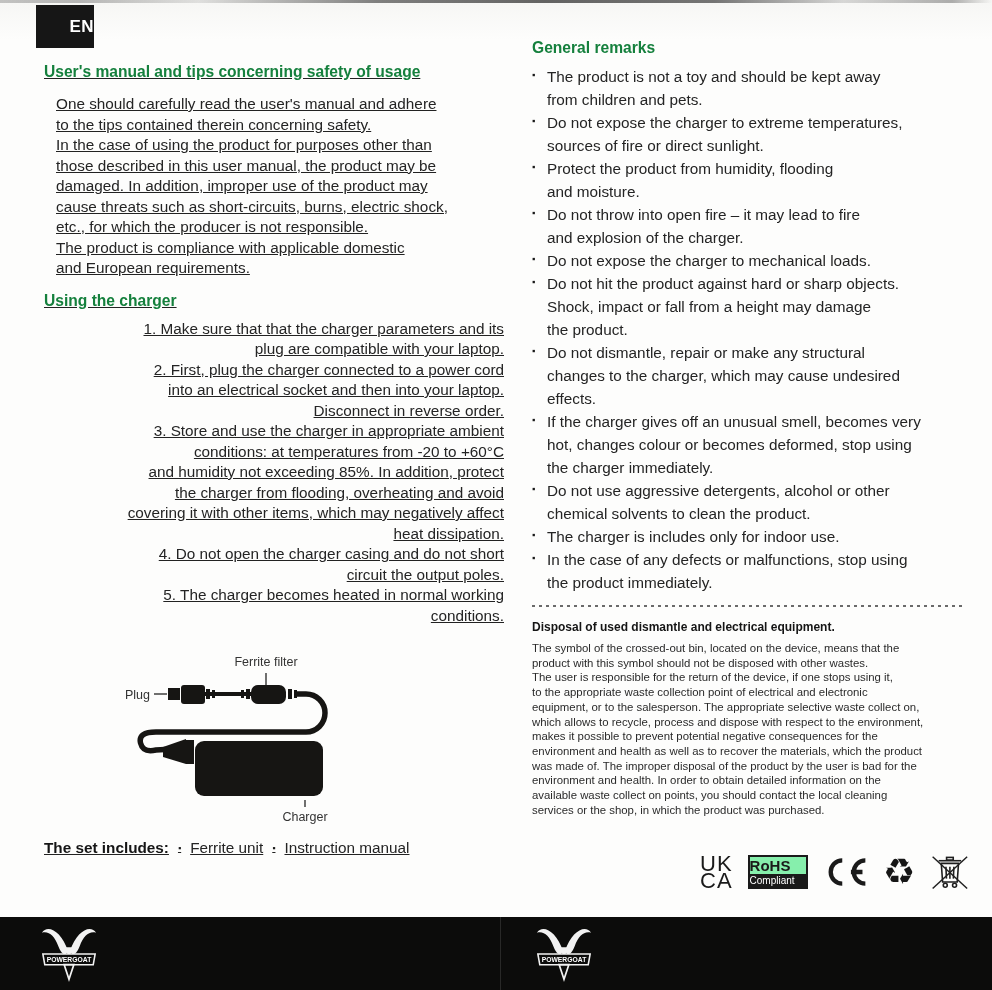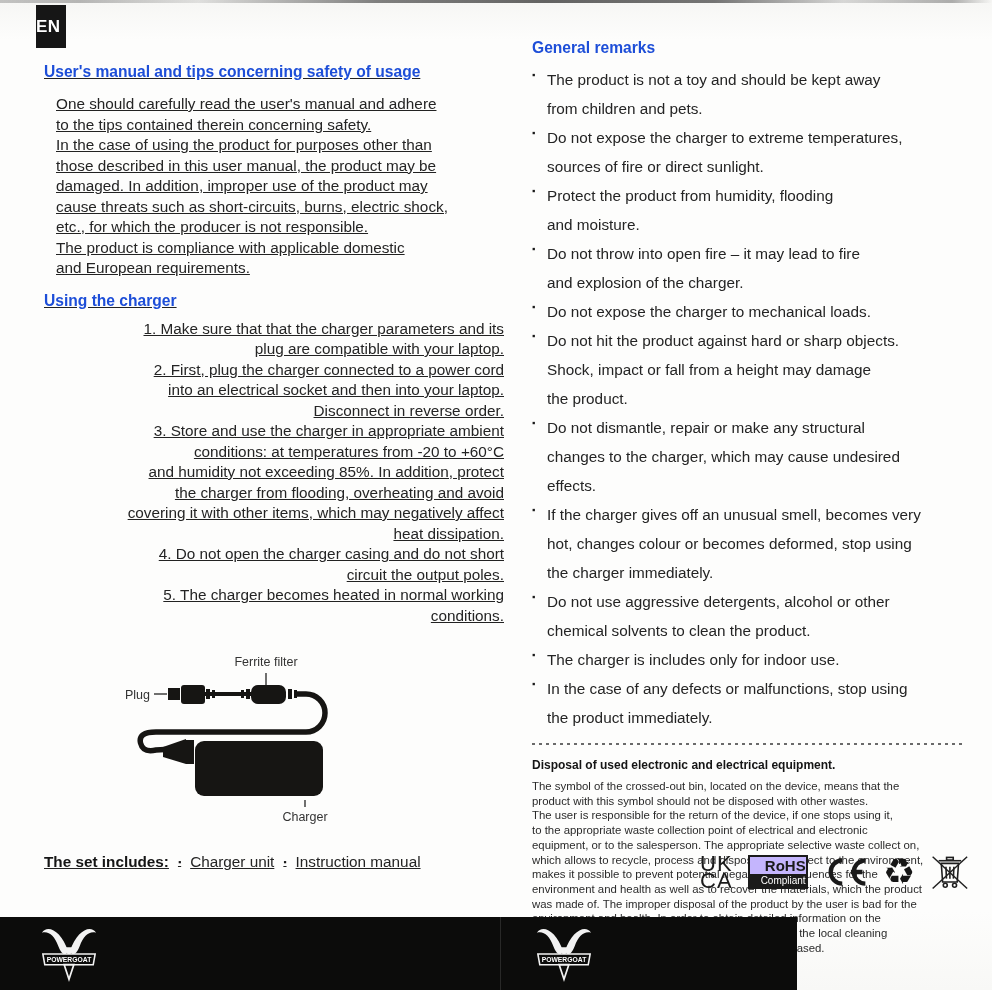--- a/index.html
+++ b/index.html
@@ -10,60 +10,60 @@
     color:#222;
   }
   .scan-line-top{
     position:absolute;top:0;left:0;width:992px;height:3px;
     background:linear-gradient(90deg,
       rgba(40,40,40,.25) 0%,rgba(60,60,60,.35) 8%,rgba(90,90,90,.15) 20%,
       rgba(30,30,30,.55) 38%,rgba(20,20,20,.65) 55%,rgba(30,30,30,.6) 72%,
       rgba(120,120,120,.25) 85%,rgba(60,60,60,.4) 96%,rgba(200,200,200,0) 100%);
   }
   .lang-badge{
-    position:absolute;left:36px;top:5px;width:30px;height:43px;background:#161616;
-    color:#fff;font-weight:bold;font-size:17px;display:flex;align-items:center;justify-content:flex-start;
+    position:absolute;left:36px;top:5px;width:58px;height:43px;background:#161616;
+    color:#fff;font-weight:bold;font-size:17px;display:flex;align-items:center;justify-content:flex-end;
     letter-spacing:.5px;
   }
   
   .col-left{position:absolute;left:44px;top:62px;width:472px;text-decoration:underline;}
   .col-right{position:absolute;left:532px;top:38px;width:450px;}
-  h2.sec{font-size:15.6px;font-weight:bold;color:#1d4ed8;margin:0;line-height:20px;}
+  h2.sec{font-size:15.6px;font-weight:bold;color:#15803d;margin:0;line-height:20px;}
   .body-text{font-size:15.3px;line-height:20.5px;white-space:pre-line;margin:12px;color:#242424;}
   .intro{margin-top:12px;}
   .using-h{margin-top:9px;}
   .steps{margin-top:8px;text-align:right;}
   .desc-h{margin-top:8px;}
   
   .diagram{position:relative;width:460px;height:190px;margin-top:6px;}
   .diagram svg{position:absolute;inset:0;}
   
-  .set-line{display:flex;align-items:baseline;gap:9px;font-size:15.3px;margin-top:25px;color:#242424;}
+  .set-line{display:flex;align-items:baseline;gap:9px;font-size:15.3px;margin-top:11px;color:#242424;}
   .set-line .lbl{font-weight:bold;color:#151515;}
   .set-line .sq{font-size:9px;position:relative;top:-2px;color:#1a1a1a;}
   
   .remarks{margin-top:7px;}
   .remark{display:flex;align-items:flex-start;}
   .remark .sq{width:15px;flex:0 0 15px;font-size:9.5px;line-height:20.5px;color:#1a1a1a;}
-  .remark .txt{font-size:15.3px;line-height:29px;white-space:pre-line;color:#242424;}
+  .remark .txt{font-size:15.3px;line-height:23px;white-space:pre-line;color:#242424;}
   .dashed-divider{
     margin-top:11px;height:2px;width:432px;
     background:repeating-linear-gradient(90deg,#6a6a6a 0 3px,transparent 3px 7px);
   }
   .disposal-h{font-size:12px;font-weight:bold;color:#151515;margin-top:13px;}
   .disposal-body{font-size:11.4px;line-height:14.7px;white-space:pre-line;margin-top:7px;color:#2a2a2a;}
   
   .certs{position:absolute;left:700px;top:848px;width:270px;height:48px;display:flex;align-items:center;gap:15px;}
   .ukca{font-weight:normal;font-size:22px;line-height:17px;letter-spacing:1px;color:#1a1a1a;text-align:center;}
-  .rohs{border:2.5px solid #1a1a1a;width:62px;text-align:right;background:#c4b5fd;}
+  .rohs{border:2.5px solid #1a1a1a;width:62px;text-align:left;background:#86efac;}
   .rohs .top{font-weight:bold;font-size:15px;line-height:17px;color:#1a1a1a;}
   .rohs .bottom{background:#1a1a1a;color:#fff;font-size:10px;line-height:13px;}
   .recycle{font-size:36px;color:#161616;line-height:1;}
   
-  .bottom-bar{position:absolute;left:0;top:917px;width:797px;height:73px;background:#0c0c0b;}
+  .bottom-bar{position:absolute;left:0;top:917px;width:992px;height:73px;background:#0c0c0b;}
   .fold-line{position:absolute;left:500px;top:0;width:1px;height:73px;background:rgba(255,255,255,.12);}
   .goat{position:absolute;top:4px;width:62px;height:66px;}
   .goat.g1{left:38px;} .goat.g2{left:533px;}
 </style>
 </head>
 <body>
 
 <div class="scan-line-top"></div>
 
 <div class="lang-badge">
@@ -128,21 +128,21 @@
       <rect x="151" y="103" width="128" height="55" rx="9" fill="#161513"></rect>
       <line x1="261" y1="162" x2="261" y2="169" stroke="#333" stroke-width="1.4"></line>
       <text x="261" y="183" font-size="12.5" fill="#333" text-anchor="middle">Charger</text>
     </svg>
   </div>
 
   <div class="set-line">
     <span class="lbl">The set includes:</span>
 
       <span class="sq">▪</span>
-      <span>Charger unit</span>
+      <span>Ferrite unit</span>
 
       <span class="sq">▪</span>
       <span>Instruction manual</span>
     </div>
 </div>
 
 <div class="col-right">
   <h2 class="sec">General remarks</h2>
 
   <div class="remarks">
@@ -210,21 +210,21 @@
 
       <div class="remark">
         <span class="sq">▪</span>
         <span class="txt">In the case of any defects or malfunctions, stop using
 the product immediately.</span>
       </div>
     </div>
 
   <div class="dashed-divider"></div>
 
-  <div class="disposal-h">Disposal of used electronic and electrical equipment.</div>
+  <div class="disposal-h">Disposal of used dismantle and electrical equipment.</div>
   <p class="disposal-body">The symbol of the crossed-out bin, located on the device, means that the
 product with this symbol should not be disposed with other wastes.
 The user is responsible for the return of the device, if one stops using it,
 to the appropriate waste collection point of electrical and electronic
 equipment, or to the salesperson. The appropriate selective waste collect on,
 which allows to recycle, process and dispose with respect to the environment,
 makes it possible to prevent potential negative consequences for the
 environment and health as well as to recover the materials, which the product
 was made of. The improper disposal of the product by the user is bad for the
 environment and health. In order to obtain detailed information on the

